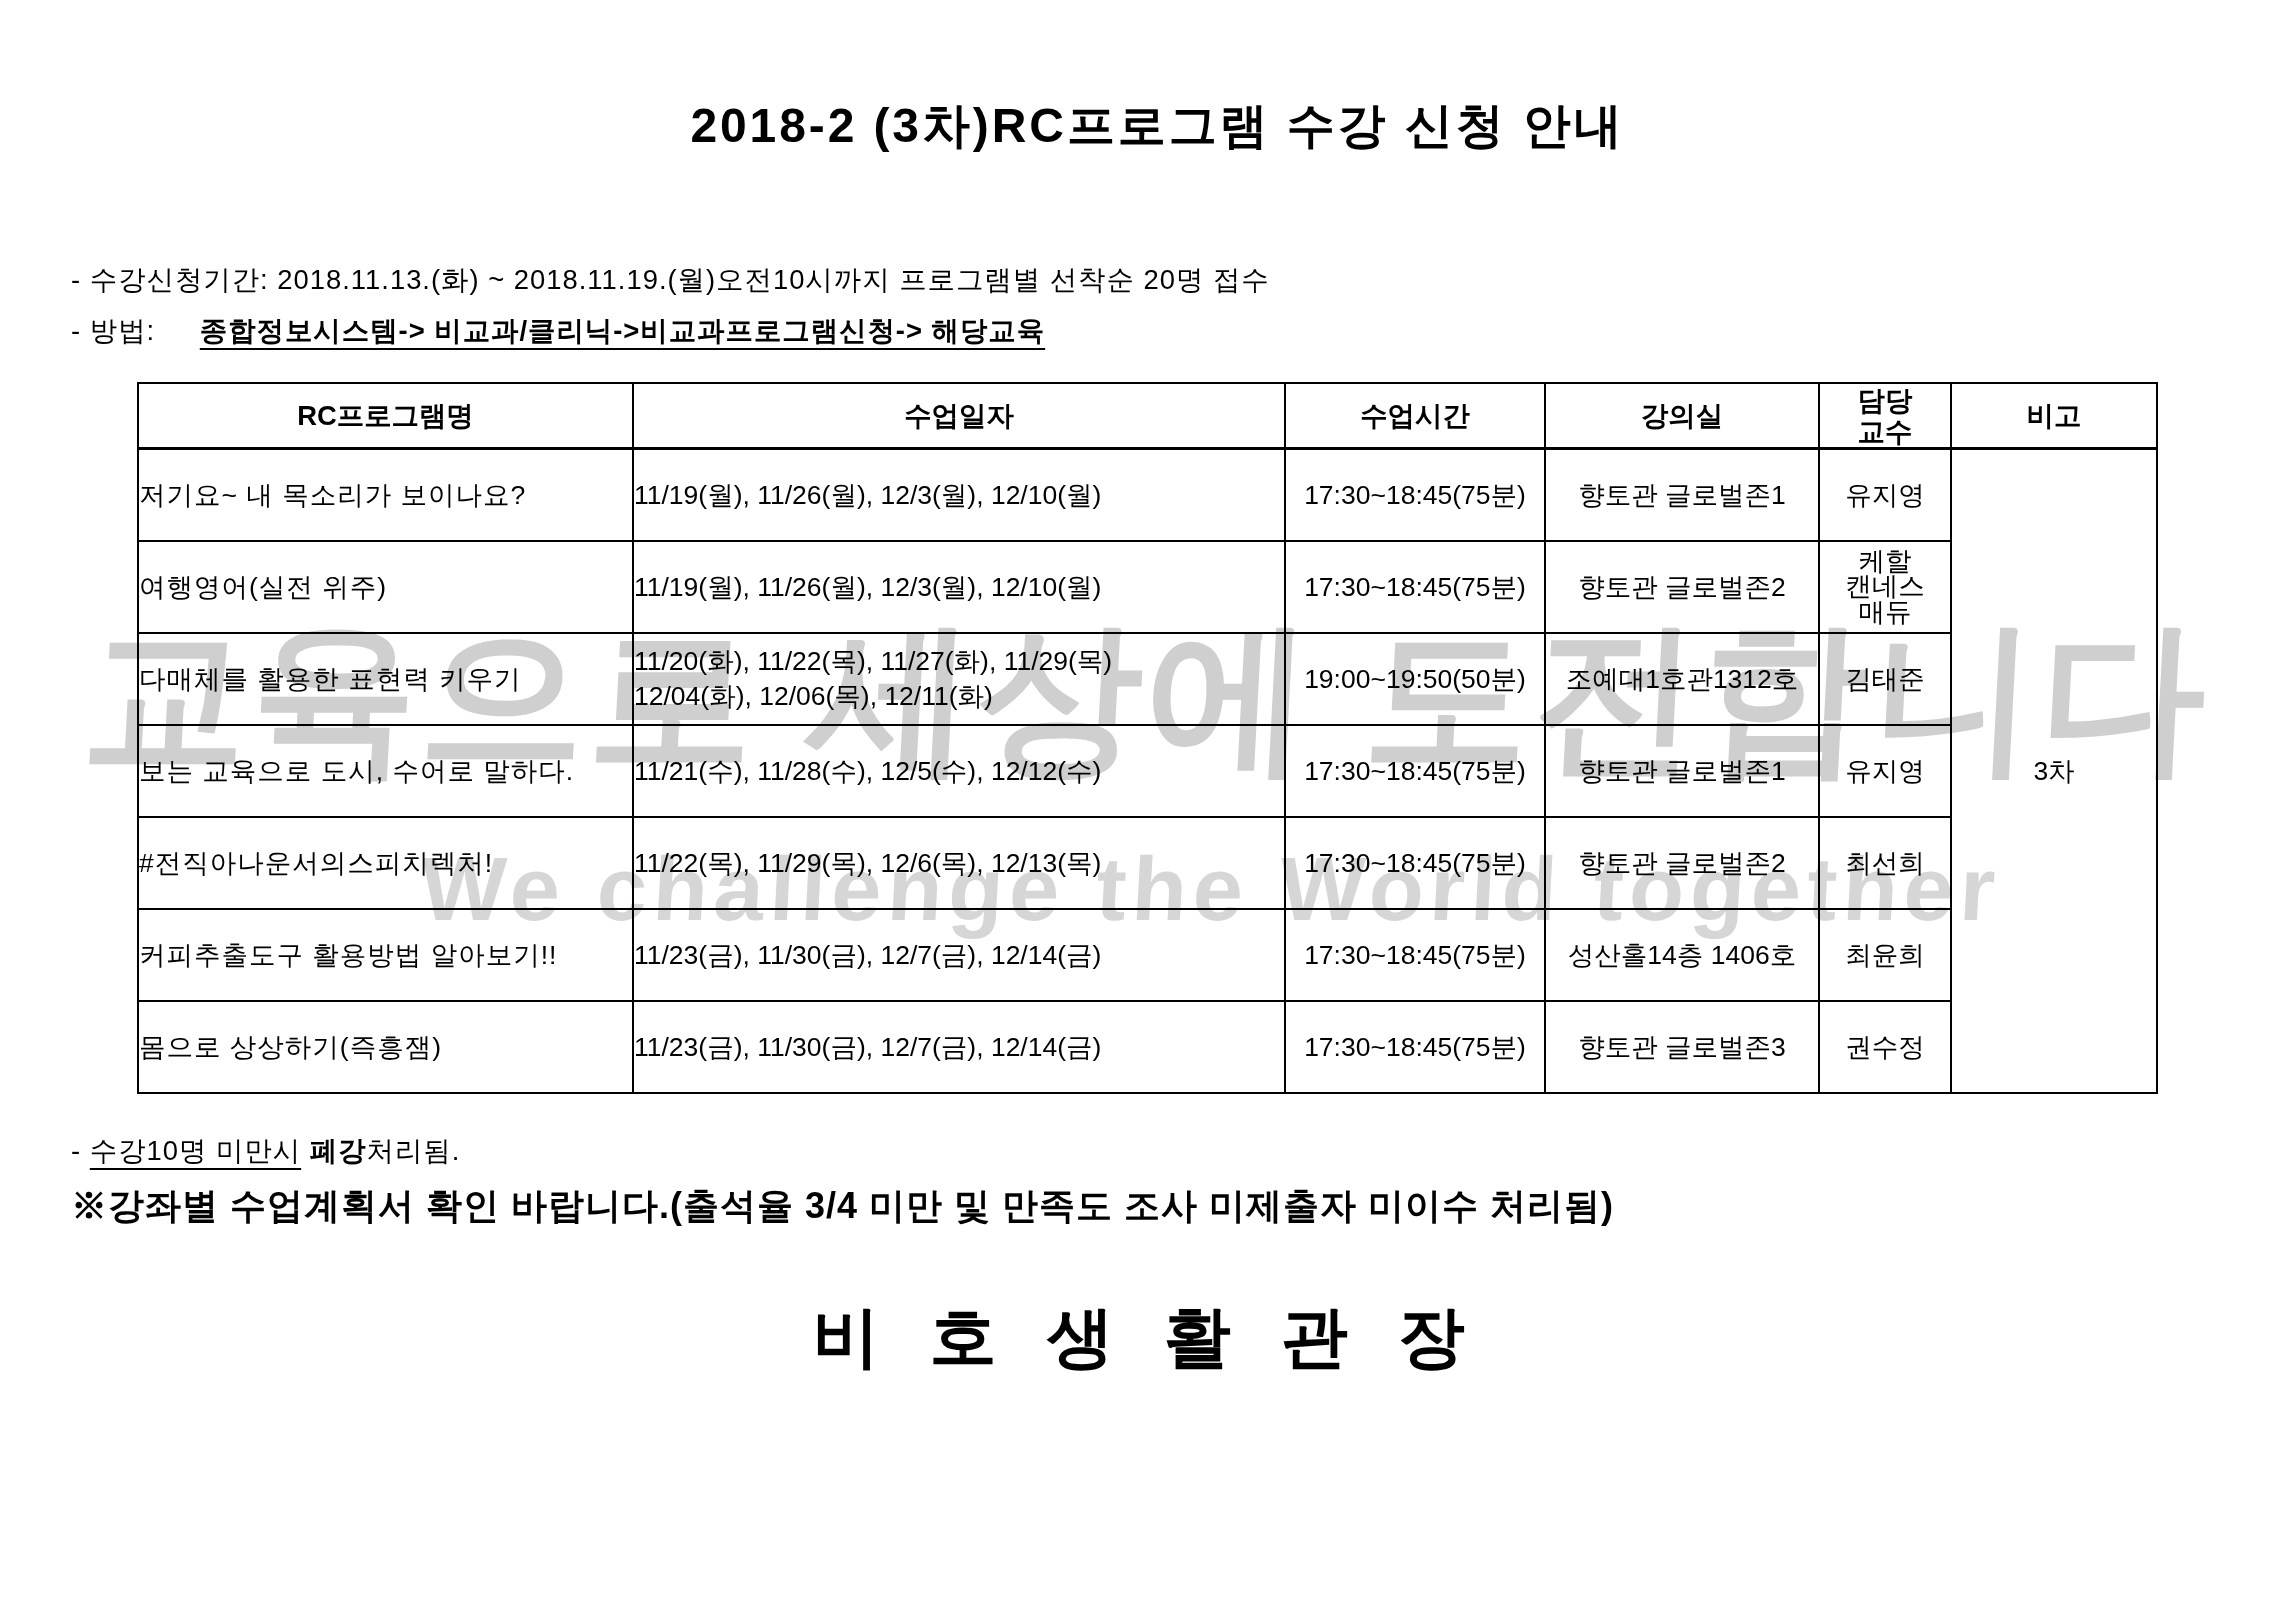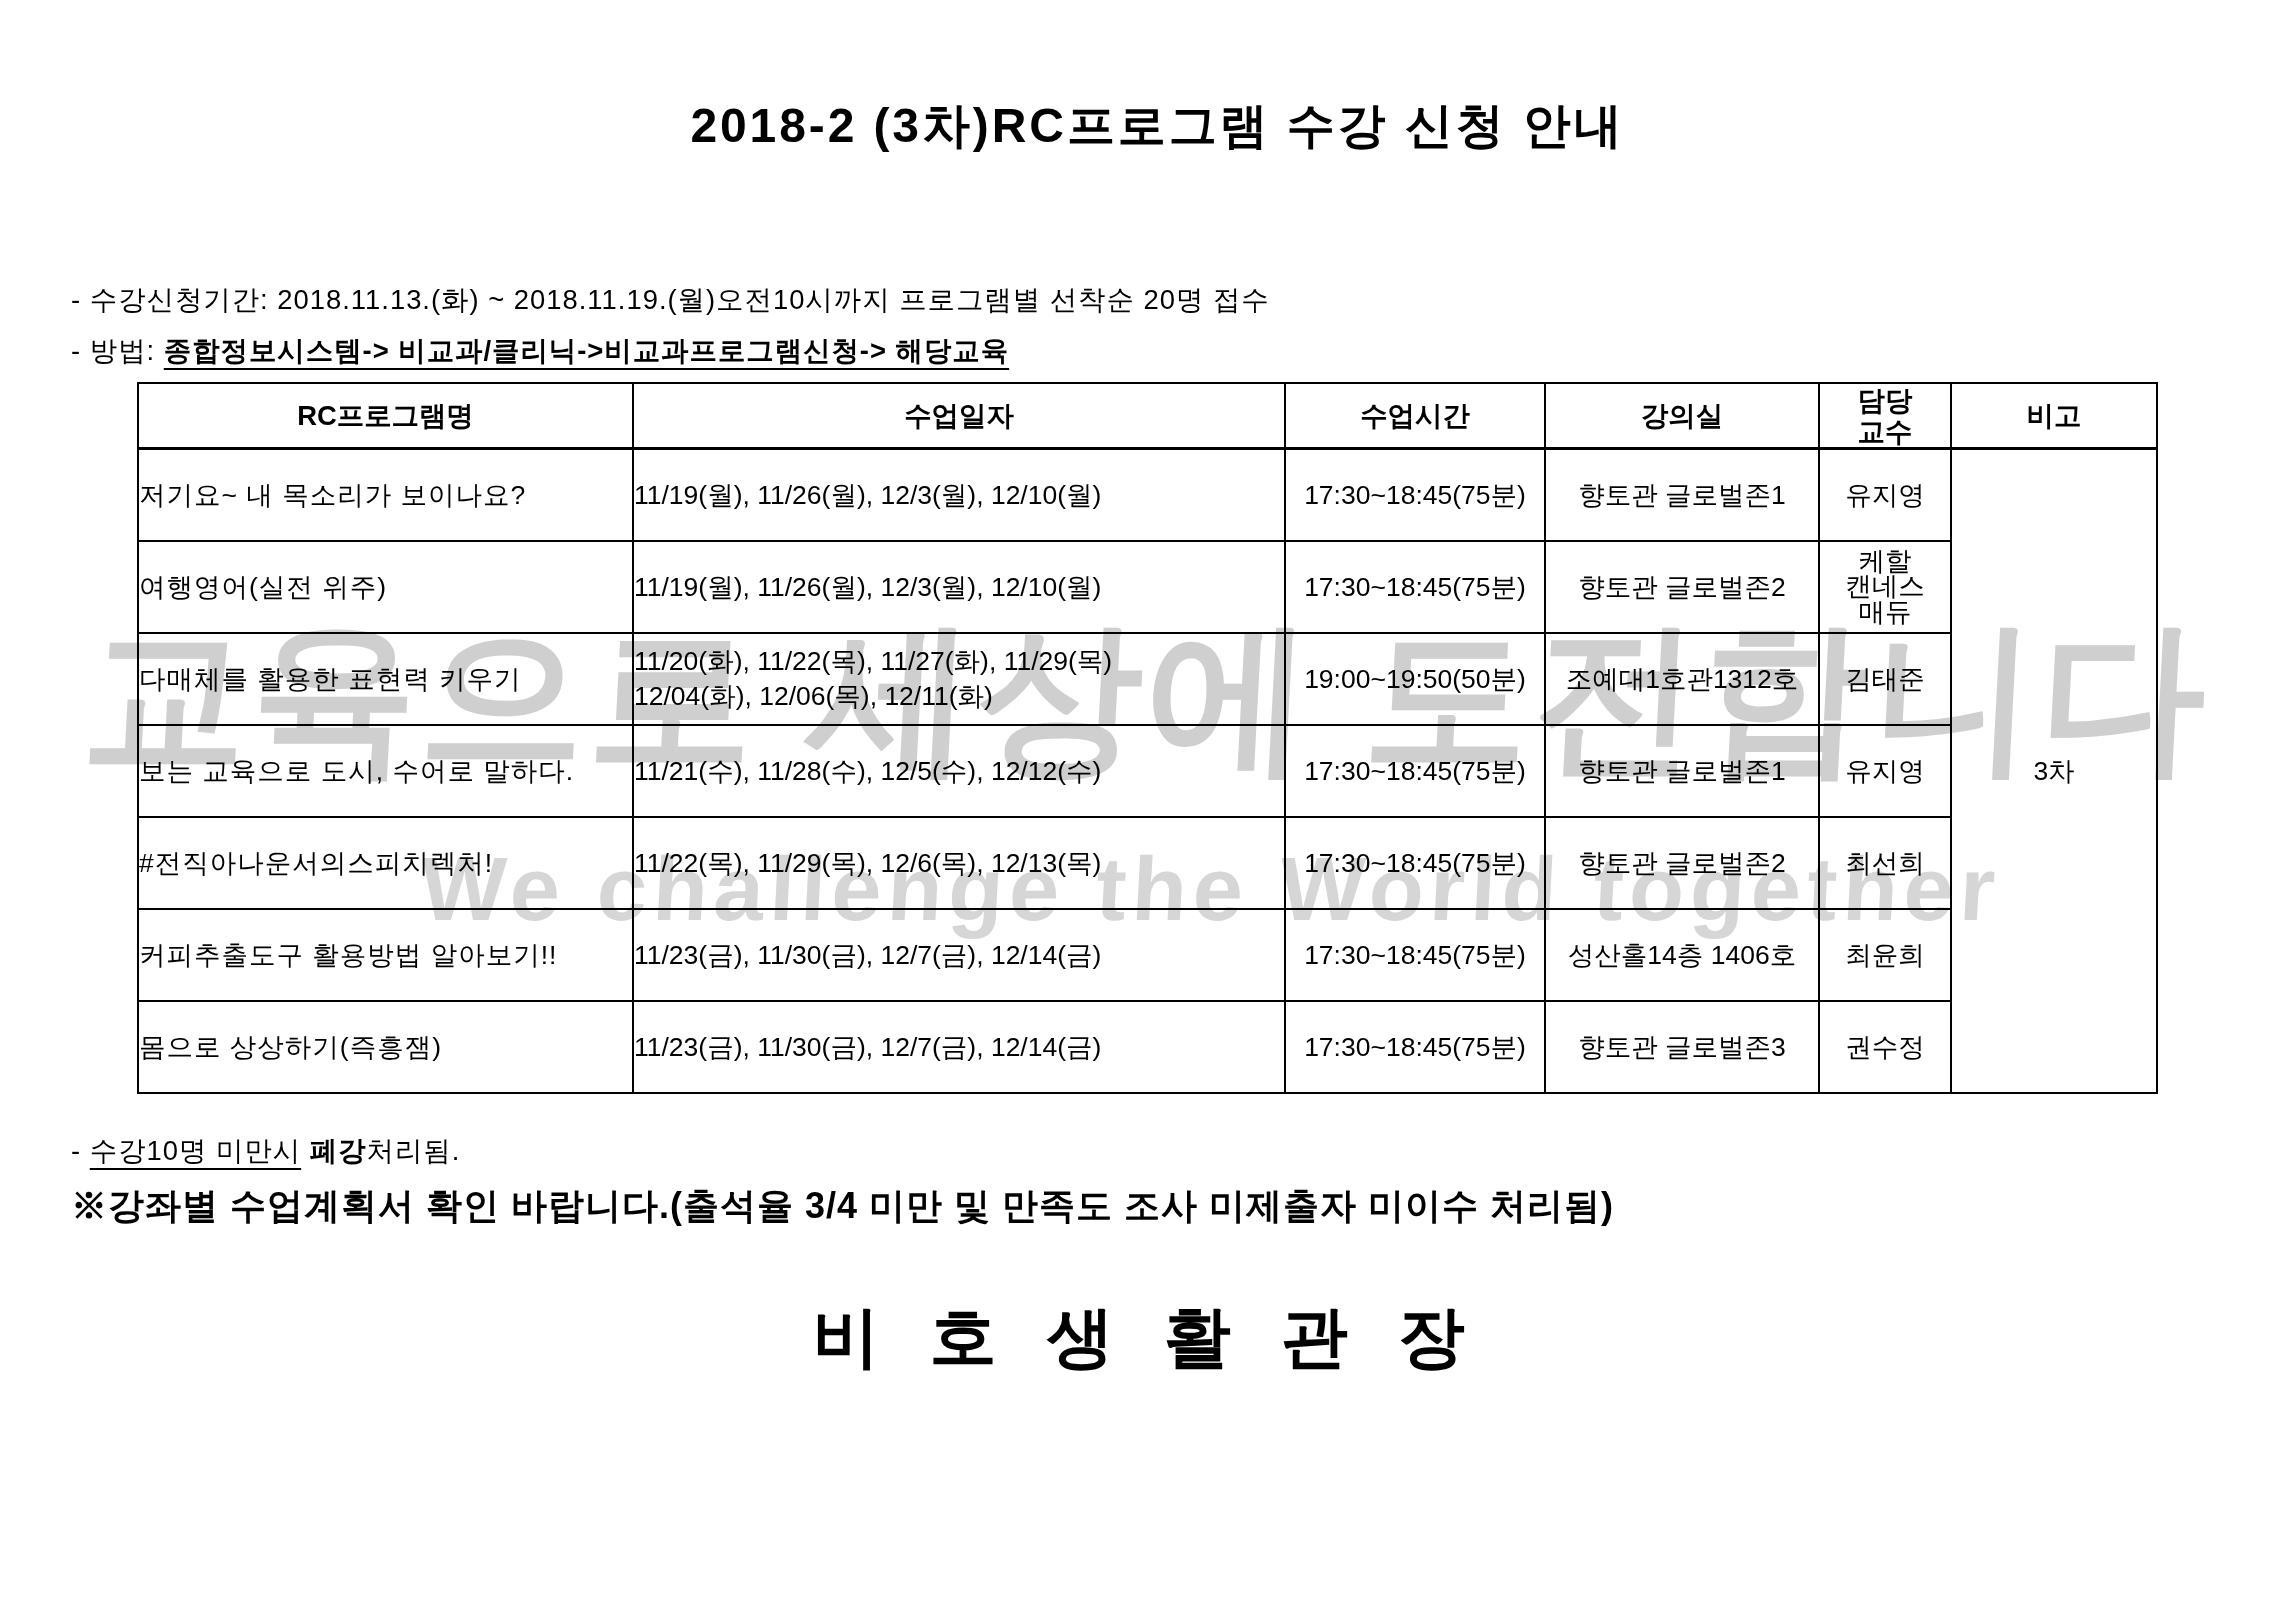--- a/index.html
+++ b/index.html
@@ -32,29 +32,30 @@
     position:absolute; z-index:2;
     top:94px; left:11px; width:100%;
     text-align:center;
     font-size:48px; font-weight:bold;
     letter-spacing:2.9px;
   }
 
   
   .top-notes {
     position:absolute; z-index:2;
-    left:71px; top:274px;
+    left:71px; top:254px;
     font-size:27.4px; line-height:51px;
     letter-spacing:1px;
   }
   .note-line { white-space:nowrap; }
   .method-path {
     font-weight:bold;
     text-decoration:underline;
     text-underline-offset:7.8px;
+    margin-left:36px;
   }
 
   
   .schedule-table {
     position:absolute; z-index:1;
     left:137px; top:382px;
     width:2019px;
     border-collapse:collapse;
     table-layout:fixed;
     background:transparent;

